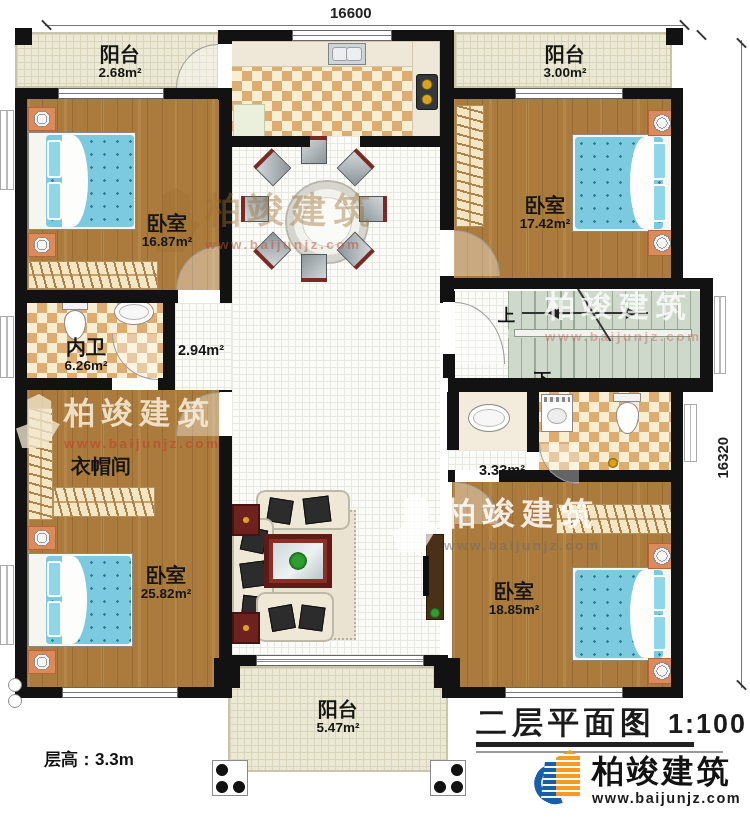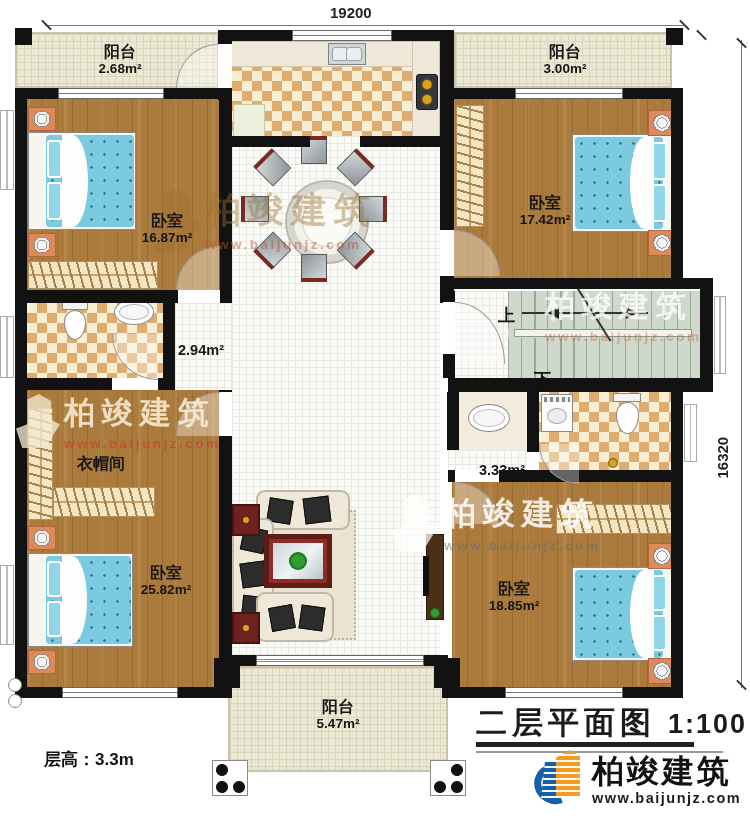--- a/index.html
+++ b/index.html
@@ -57,21 +57,21 @@
   .plant{border-radius:50%;background:radial-gradient(circle,#2f9e2f 0 45%,#15641a 70%);z-index:8;}
   .sidetab{background:#6e2220;border:2px solid #471311;z-index:5;}
   .sidetab::after{content:'';position:absolute;left:50%;top:50%;width:6px;height:6px;transform:translate(-50%,-50%);border-radius:50%;background:#d8a31f;}
   .tvstand{background:#4b3018;border:1px solid #2c1a0a;z-index:5;}
   .tv{background:#0d0d0d;z-index:6;}
   .colmark{background:#fff;border:1px solid #8a8a8a;z-index:13;background-image:radial-gradient(circle at 9px 9px,#111 5.5px,transparent 6.5px),radial-gradient(circle at 9px 26px,#111 5.5px,transparent 6.5px),radial-gradient(circle at 26px 26px,#111 5.5px,transparent 6.5px);}
   .colmark.r{background-image:radial-gradient(circle at 26px 9px,#111 5.5px,transparent 6.5px),radial-gradient(circle at 9px 26px,#111 5.5px,transparent 6.5px),radial-gradient(circle at 26px 26px,#111 5.5px,transparent 6.5px);}
   .slide{z-index:11;background:linear-gradient(#fff 0 30%,#888 30% 42%,#fff 42% 58%,#888 58% 70%,#fff 70% 100%);border:1px solid #666;}
   
   .rlabel{z-index:30;text-align:center;color:#151515;font-weight:bold;line-height:1.12;}
-  .rlabel .nm{font-size:16px;display:block;}
+  .rlabel .nm{font-size:20px;display:block;}
   .rlabel .ar{font-size:13.5px;display:block;}
   .alabel{z-index:30;font-weight:bold;font-size:14.5px;color:#151515;text-align:center;}
   .updown{z-index:30;font-weight:bold;font-size:17px;color:#111;}
   .stline{background:#333;z-index:7;}
   .sthead{width:0;height:0;z-index:7;}
   
   .dimtext{font-size:15px;font-weight:bold;color:#222;z-index:40;}
   .dimline{background:#777;z-index:40;}
   .tick{width:13px;height:2px;background:#333;transform:rotate(45deg);z-index:40;}
   
@@ -277,41 +277,45 @@
     <span class="ar">3.00m²</span>
   </div>
   <div class="abs rlabel" style="left:117px;top:212px;width:100px;">
     <span class="nm">卧室</span>
     <span class="ar">16.87m²</span>
   </div>
   <div class="abs rlabel" style="left:495px;top:194px;width:100px;">
     <span class="nm">卧室</span>
     <span class="ar">17.42m²</span>
   </div>
+  <div class="abs rlabel" style="left:36px;top:336px;width:100px;">
+    <span class="nm">内卫</span>
+    <span class="ar">6.26m²</span>
+  </div>
   <div class="abs alabel" style="left:151px;top:342px;width:100px;">2.94m²</div>
   <div class="abs updown" style="left:498px;top:304px;">上</div>
   <div class="abs updown" style="left:534px;top:368px;">下</div>
   <div class="abs rlabel" style="left:51px;top:455px;width:100px;">
     <span class="nm">衣帽间</span>
   </div>
   <div class="abs alabel" style="left:452px;top:462px;width:100px;">3.33m²</div>
   <div class="abs rlabel" style="left:116px;top:564px;width:100px;">
     <span class="nm">卧室</span>
     <span class="ar">25.82m²</span>
   </div>
   <div class="abs rlabel" style="left:464px;top:580px;width:100px;">
     <span class="nm">卧室</span>
     <span class="ar">18.85m²</span>
   </div>
   <div class="abs rlabel" style="left:288px;top:698px;width:100px;">
     <span class="nm">阳台</span>
     <span class="ar">5.47m²</span>
   </div>
 
-  <div class="abs dimtext" style="left:330px;top:4px;">19200</div>
+  <div class="abs dimtext" style="left:330px;top:4px;">16600</div>
   <div class="abs dimline" style="left:45px;top:25px;width:640px;height:1px;"></div>
   <div class="abs tick" style="left:40px;top:24px;"></div>
   <div class="abs tick" style="left:678px;top:24px;"></div>
   <div class="abs tick" style="left:695px;top:34px;"></div>
   <div class="abs dimtext" style="left:692px;top:440px;width:60px;transform:rotate(-90deg);">16320</div>
   <div class="abs dimline" style="left:741px;top:40px;width:1px;height:648px;"></div>
   <div class="abs tick" style="left:735px;top:42px;"></div>
   <div class="abs tick" style="left:735px;top:684px;"></div>
 
   <div class="abs wmglyph" style="left:150px;top:188px;width:50px;height:64px;background:rgba(158,112,48,.40);"></div>

